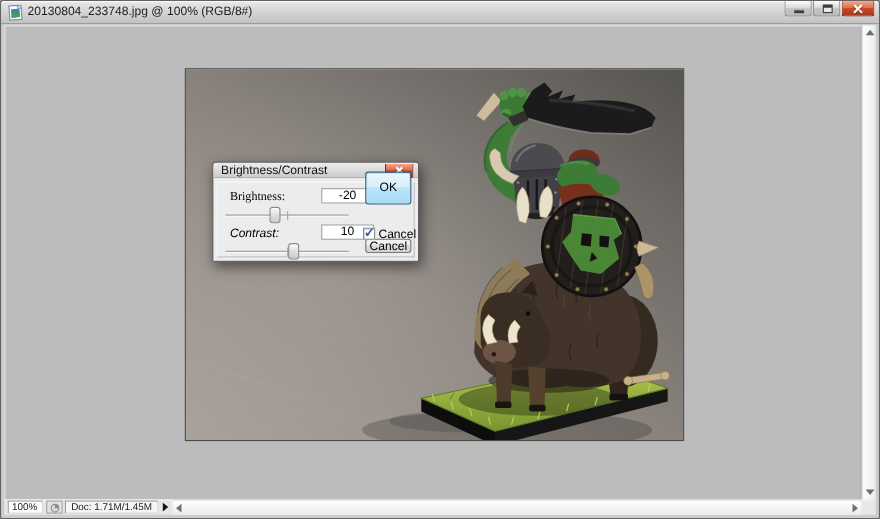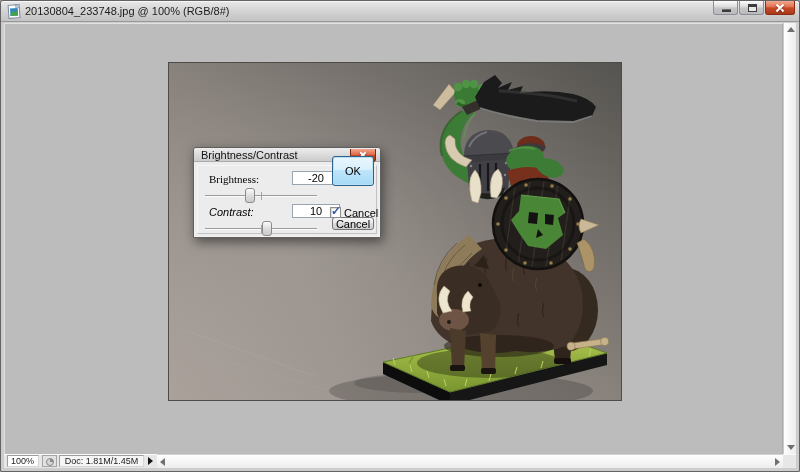--- a/index.html
+++ b/index.html
@@ -344,21 +344,21 @@
     </div>
 
     <div class="bottombar">
       <div class="zoom-field">
         <span>100%</span>
       </div>
       <div class="status-icon-btn">
         <span class="status-icon"></span>
       </div>
       <div class="doc-field">
-        <span>Doc: 1.81M/1.45M</span>
+        <span>Doc: 1.71M/1.45M</span>
       </div>
       <div class="popup-arrow"></div>
       <div class="hscroll">
         <div class="harr left"></div>
         <div class="harr right"></div>
       </div>
     </div>
   </div>
 
   <div class="dialog">

